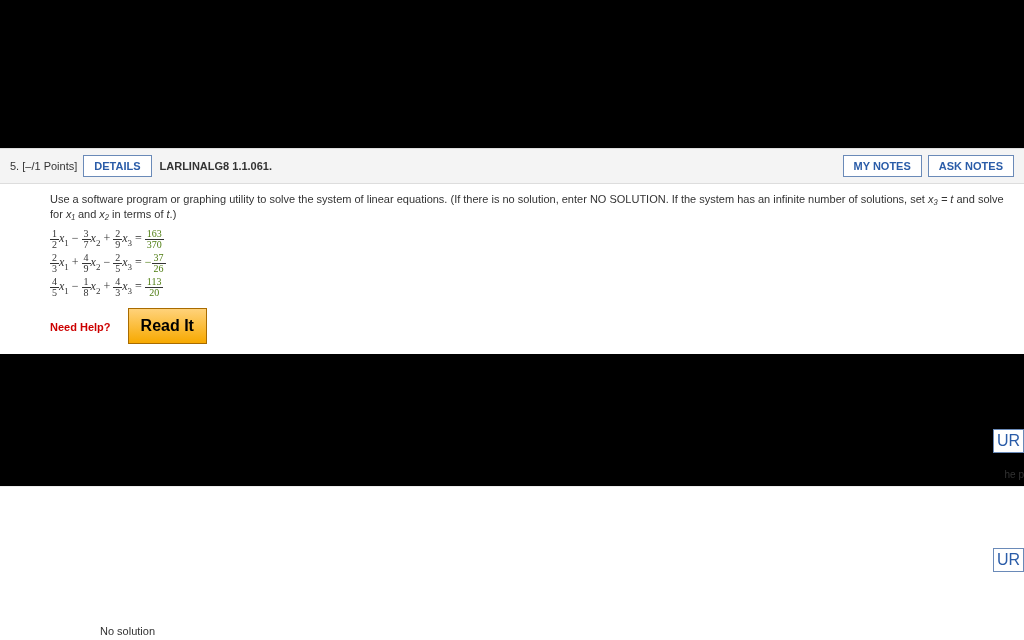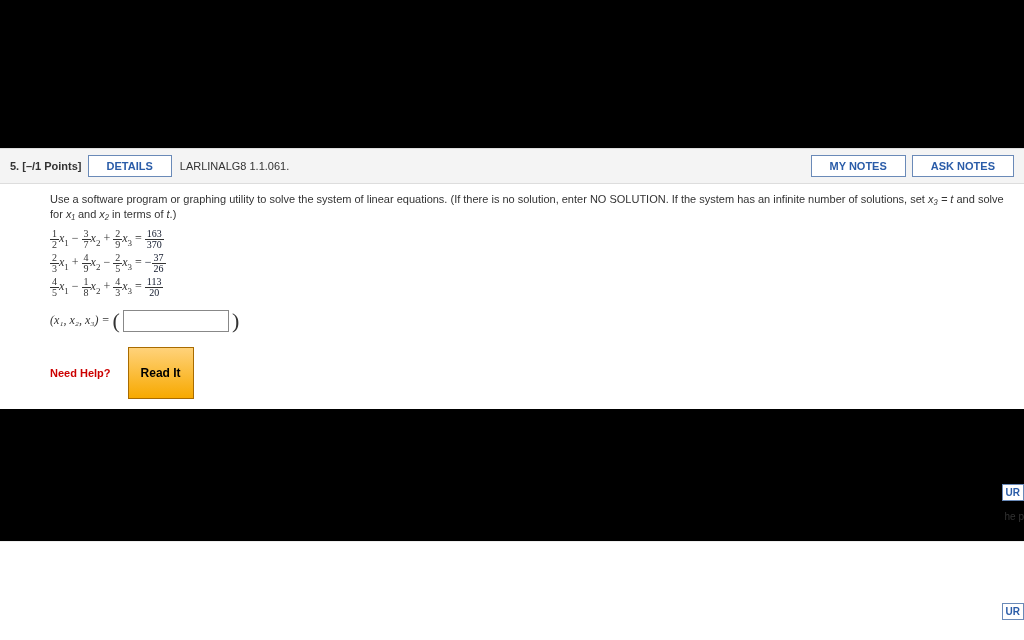--- a/index.html
+++ b/index.html
@@ -1,41 +1,41 @@
 <!DOCTYPE html>
 <html><head>
 <meta charset="utf-8">
 <style>
 body{margin:0;font-family:Arial,Helvetica,sans-serif;font-size:11px;background:#fff;color:#333}
 .blackbar{background:#000;height:148px;width:100%}
 .blackbar2{background:#000;height:132px;width:100%}
 .qhdr{display:flex;align-items:center;padding:6px 10px;border-top:1px solid #ddd;border-bottom:1px solid #ddd;background:#f4f4f4}
-.qhdr .num{font-weight:bold;margin-right:6px}
-.btn{border:1px solid #6a8ab8;background:#fff;color:#2a5ca8;font-weight:bold;padding:4px 18px;font-size:11px;cursor:pointer}
-.label{margin-left:8px;font-weight:normal}
+.qhdr .num{font-weight:normal;margin-right:6px}
+.btn{border:1px solid #6a8ab8;background:#fff;color:#2a5ca8;font-weight:bold;padding:4px 10px;font-size:11px;cursor:pointer}
+.label{margin-left:8px;font-weight:bold}
 .spacer{flex:1}
 .body{padding:8px 10px 10px 50px;font-size:11px;line-height:1.4}
 .eqs{margin:6px 0 8px}
 .eqrow{margin:3px 0;font-family:'Times New Roman',serif;font-size:12px}
 .frac{display:inline-block;text-align:center;vertical-align:middle;line-height:1;font-size:10px}
 .frac .n{display:block;border-bottom:1px solid #333;padding:0 2px}
 .frac .d{display:block;padding:0 2px}
 .sub{font-size:9px;vertical-align:sub}
-.red{color:#0f172a}
+.red{color:#4d7c0f}
 .ansrow{font-style:italic;font-family:'Times New Roman',serif;font-size:12px}
 .ansrow input{border:1px solid #888;height:18px;width:100px;vertical-align:middle}
 .paren{font-size:22px;vertical-align:middle;font-style:normal}
 .help{margin-top:10px}
 .help .lbl{color:#c00;font-weight:bold;margin-right:14px}
-.readit{background:linear-gradient(#ffd27a,#f7a900);border:1px solid #a86b00;color:#000;font-size:12px;font-weight:bold;padding:18px 12px;cursor:pointer}
+.readit{background:linear-gradient(#ffd27a,#f7a900);border:1px solid #a86b00;color:#000;font-size:16px;font-weight:bold;padding:8px 12px;cursor:pointer}
 .rightedge{position:relative}
-.ur1,.ur2{position:absolute;right:0;background:#fff;border:1px solid #6a8ab8;color:#2a5ca8;font-weight:bold;font-size:10px;padding:2px 3px}
+.ur1,.ur2{position:absolute;right:0;background:#fff;border:1px solid #6a8ab8;color:#2a5ca8;font-weight:normal;font-size:16px;padding:2px 3px}
 .ur1{top:75px}
 .ur2{top:194px}
-.hep{position:absolute;right:0;top:102px;font-size:10px;color:#333}
+.hep{position:absolute;right:0;top:115px;font-size:10px;color:#333}
 .bottom{padding:18px 0 0 100px;font-size:11px}
 </style>
 </head>
 <body>
 
 <div class="blackbar"></div>
 
 <div class="qhdr">
   <span class="num"><span>5.</span> <span>[–/1 Points]</span></span>
   <button class="btn">DETAILS</button>
@@ -73,25 +73,20 @@
       <span class="frac"><span class="n">4</span><span class="d">5</span></span><i>x</i><span class="sub">1</span>
       <span>−</span>
       <span class="frac"><span class="n">1</span><span class="d">8</span></span><i>x</i><span class="sub">2</span>
       <span>+</span>
       <span class="frac"><span class="n">4</span><span class="d">3</span></span><i>x</i><span class="sub">3</span>
       <span>=</span>
       <span class="red"><span></span><span class="frac"><span class="n">113</span><span class="d">20</span></span></span>
     </div>
   </div>
 
-  <div class="ansrow">
-    <span>(x₁, x₂, x₃) = </span><span class="paren">(</span>
-    <input type="text" style="">
-    <span class="paren">)</span>
-  </div>
 
   <div class="help">
     <span class="lbl">Need Help?</span>
     <button class="readit">Read It</button>
   </div>
 </div>
 
 <div class="rightedge">
   <div class="blackbar2"></div>
   <div style="height:120px;border-top:1px solid #eee"></div>

